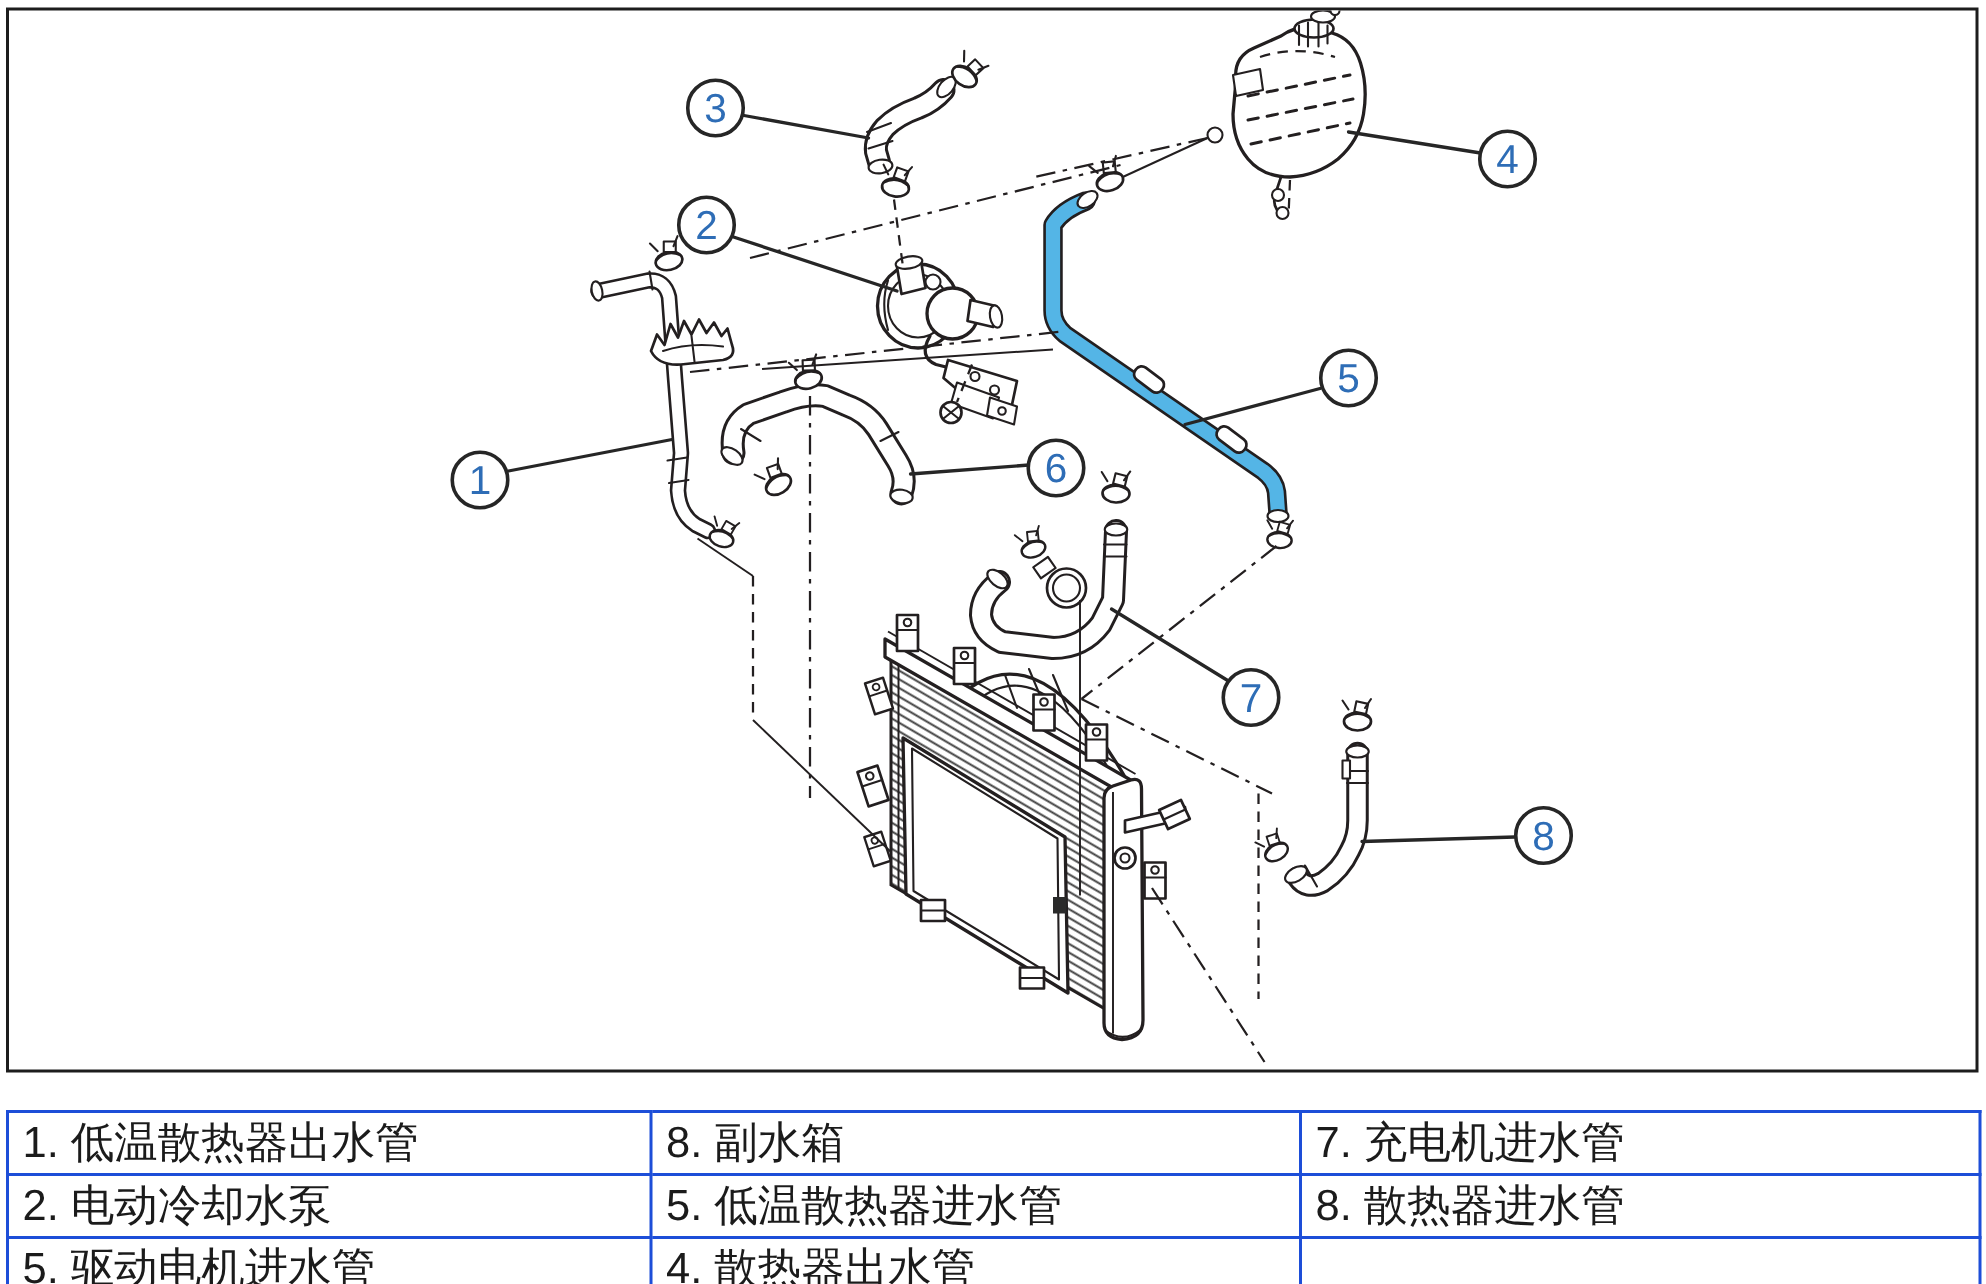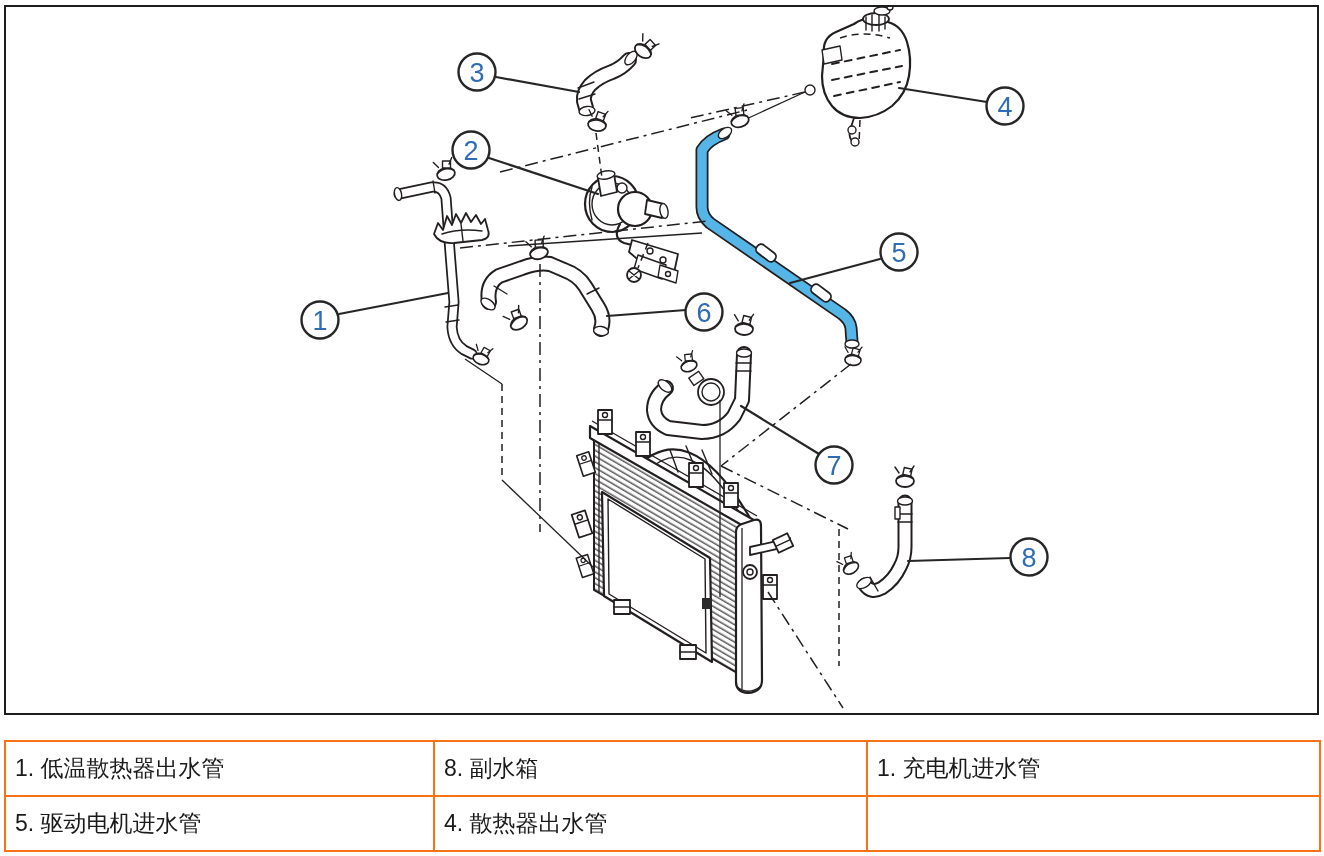--- a/index.html
+++ b/index.html
@@ -17,21 +17,21 @@
   .ti { stroke:#ffffff; fill:none; stroke-linecap:round; stroke-linejoin:round; }
   .dd { stroke:currentColor; fill:none; stroke-width:1.5; stroke-dasharray:13 5 3 5; }
   .ds { stroke:currentColor; fill:none; stroke-width:1.5; stroke-dasharray:7 5; }
   .thin { stroke:currentColor; fill:none; stroke-width:1.3; }
   .digit { fill:#2e6db6; font-size:27px; font-family:"Liberation Sans","DejaVu Sans",sans-serif; text-anchor:middle; }
   .callout-circle { fill:#fff; stroke:#262626; stroke-width:2.4; }
   .leader { stroke:#262626; stroke-width:2.2; fill:none; stroke-linecap:round; }
 
   table.legend { position:absolute; left:4px; top:740px; width:1315px; height:112px;
                  border-collapse:collapse; table-layout:fixed; }
-  table.legend td { border:2px solid #f97316; font-size:23px; color:#1b1b1b;
+  table.legend td { border:2px solid #1d4ed8; font-size:29px; color:#1b1b1b;
                     padding:0 0 0 9px; vertical-align:middle; white-space:nowrap; overflow:hidden; }
 </style>
 </head>
 <body>
 
 <div class="frame">
 <svg width="1311" height="706" viewBox="4 5 1311 706" color="#231f20">
 
   <defs>
     <pattern id="fins" width="6" height="5" patternUnits="userSpaceOnUse" patternTransform="rotate(30.35)">
@@ -277,21 +277,26 @@
 <table class="legend">
   <colgroup>
     <col style="width:429px">
       <col style="width:433px">
       <col style="width:453px">
   </colgroup>
   <tbody>
     <tr>
       <td>1. 低温散热器出水管</td>
       <td>8. 副水箱</td>
-      <td>1. 充电机进水管</td>
+      <td>7. 充电机进水管</td>
+    </tr>
+    <tr>
+      <td>2. 电动冷却水泵</td>
+      <td>5. 低温散热器进水管</td>
+      <td>8. 散热器进水管</td>
     </tr>
     <tr>
       <td>5. 驱动电机进水管</td>
       <td>4. 散热器出水管</td>
       <td></td>
     </tr>
   </tbody>
 </table>
 
 </body></html>

